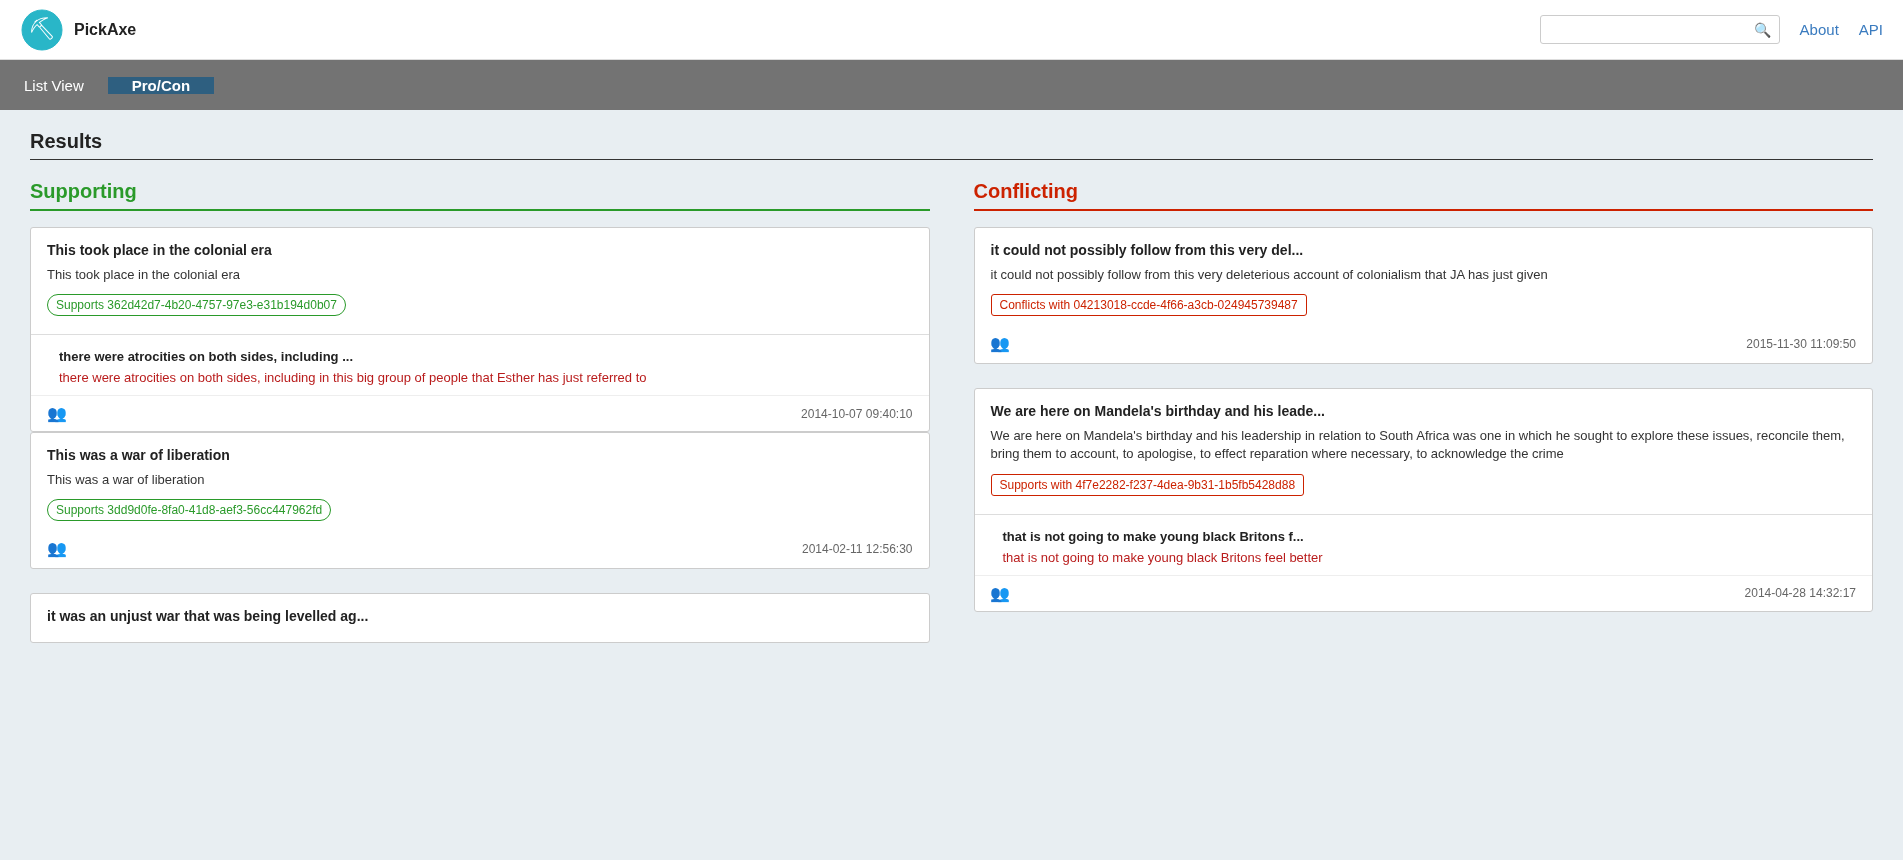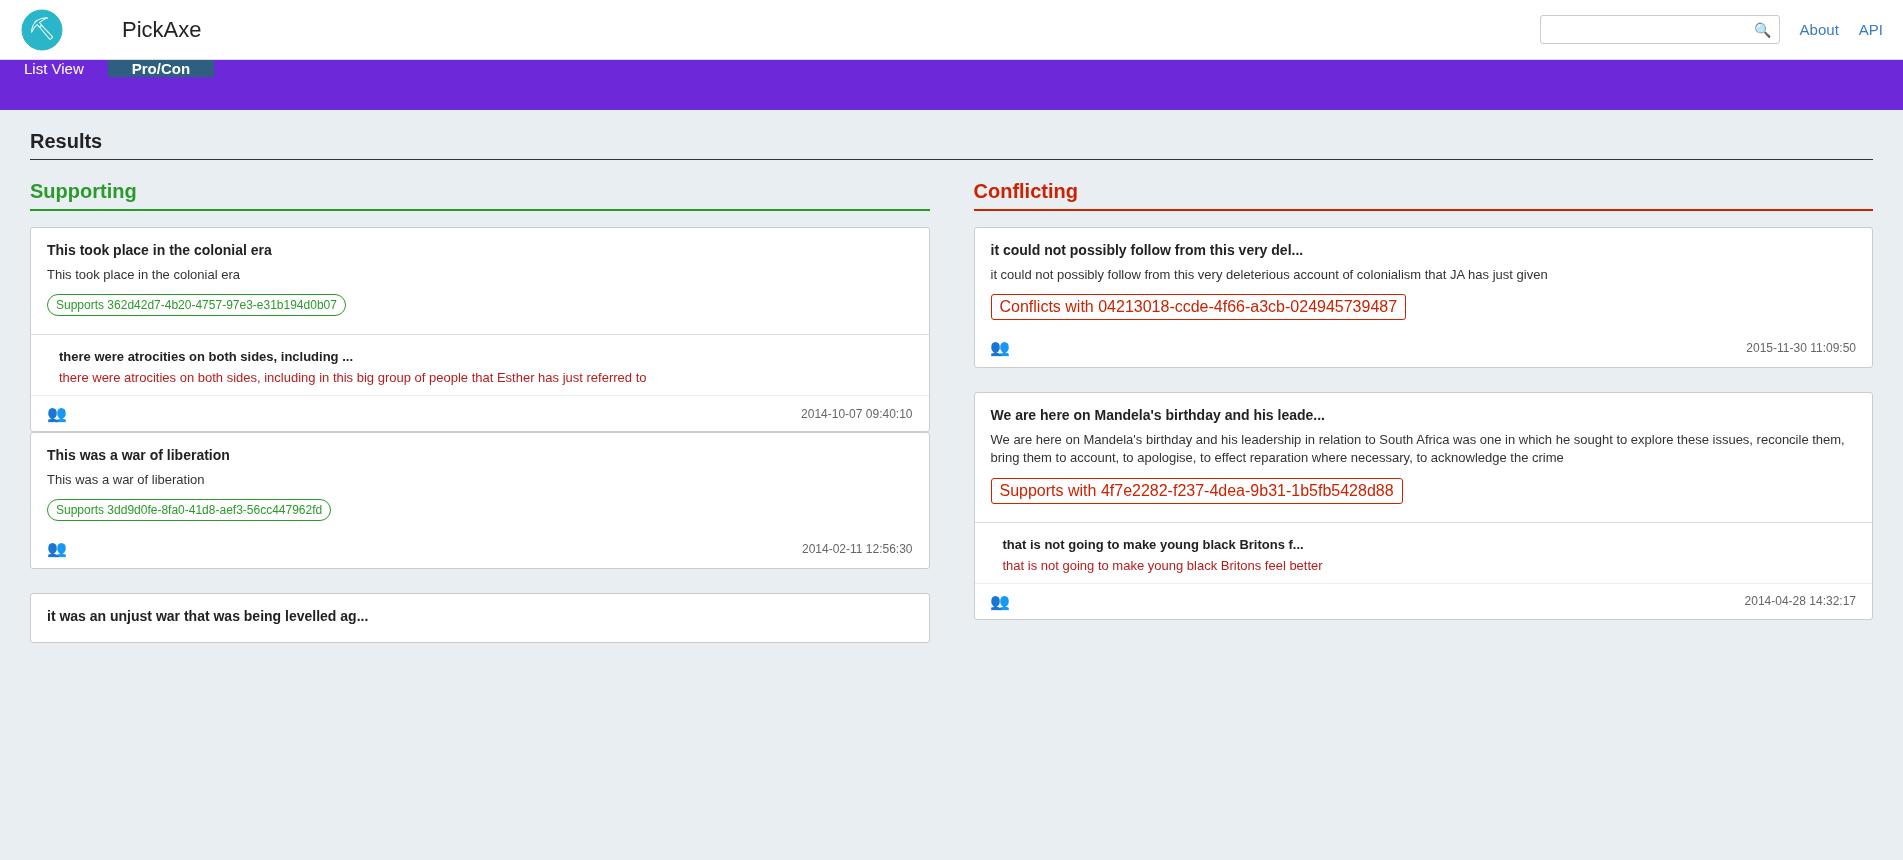--- a/index.html
+++ b/index.html
@@ -18,24 +18,23 @@
     .logo-area {
       display: flex;
       align-items: center;
       gap: 10px;
     }
     .logo-icon {
       width: 44px;
       height: 44px;
     }
     .logo-text {
-      font-size: 22px;
-      font-weight: normal;
+      font-size: 16px;
+      font-weight: bold;
       color: #222;
-      margin-left: 48px;
     }
     .header-right {
       display: flex;
       align-items: center;
       gap: 20px;
     }
     .search-container {
       position: relative;
       display: flex;
       align-items: center;
@@ -57,23 +56,23 @@
     .header-link {
       color: #3a7bbf;
       text-decoration: none;
       font-size: 15px;
       font-weight: 500;
       cursor: pointer;
     }
 
     
     .navbar {
-      background: #6d28d9;
-      display: flex;
-      align-items: flex-start;
+      background: #737373;
+      display: flex;
+      align-items: center;
       height: 50px;
     }
     .nav-item {
       display: flex;
       align-items: center;
       padding: 0 24px;
       color: #fff;
       font-size: 15px;
       cursor: pointer;
       text-decoration: none;
@@ -149,21 +148,21 @@
       font-size: 12px;
       padding: 3px 8px;
       border-radius: 11px;
       background: #fff;
       margin-bottom: 8px;
     }
     .card-tag-red {
       display: inline-block;
       border: 1px solid #cc2200;
       color: #cc2200;
-      font-size: 16px;
+      font-size: 12px;
       padding: 3px 8px;
       border-radius: 3px;
       background: #fff;
       margin-bottom: 8px;
     }
     .card-second-item {
       font-size: 13px;
       color: #b91c1c;
       padding-left: 12px;
       font-style: normal;

